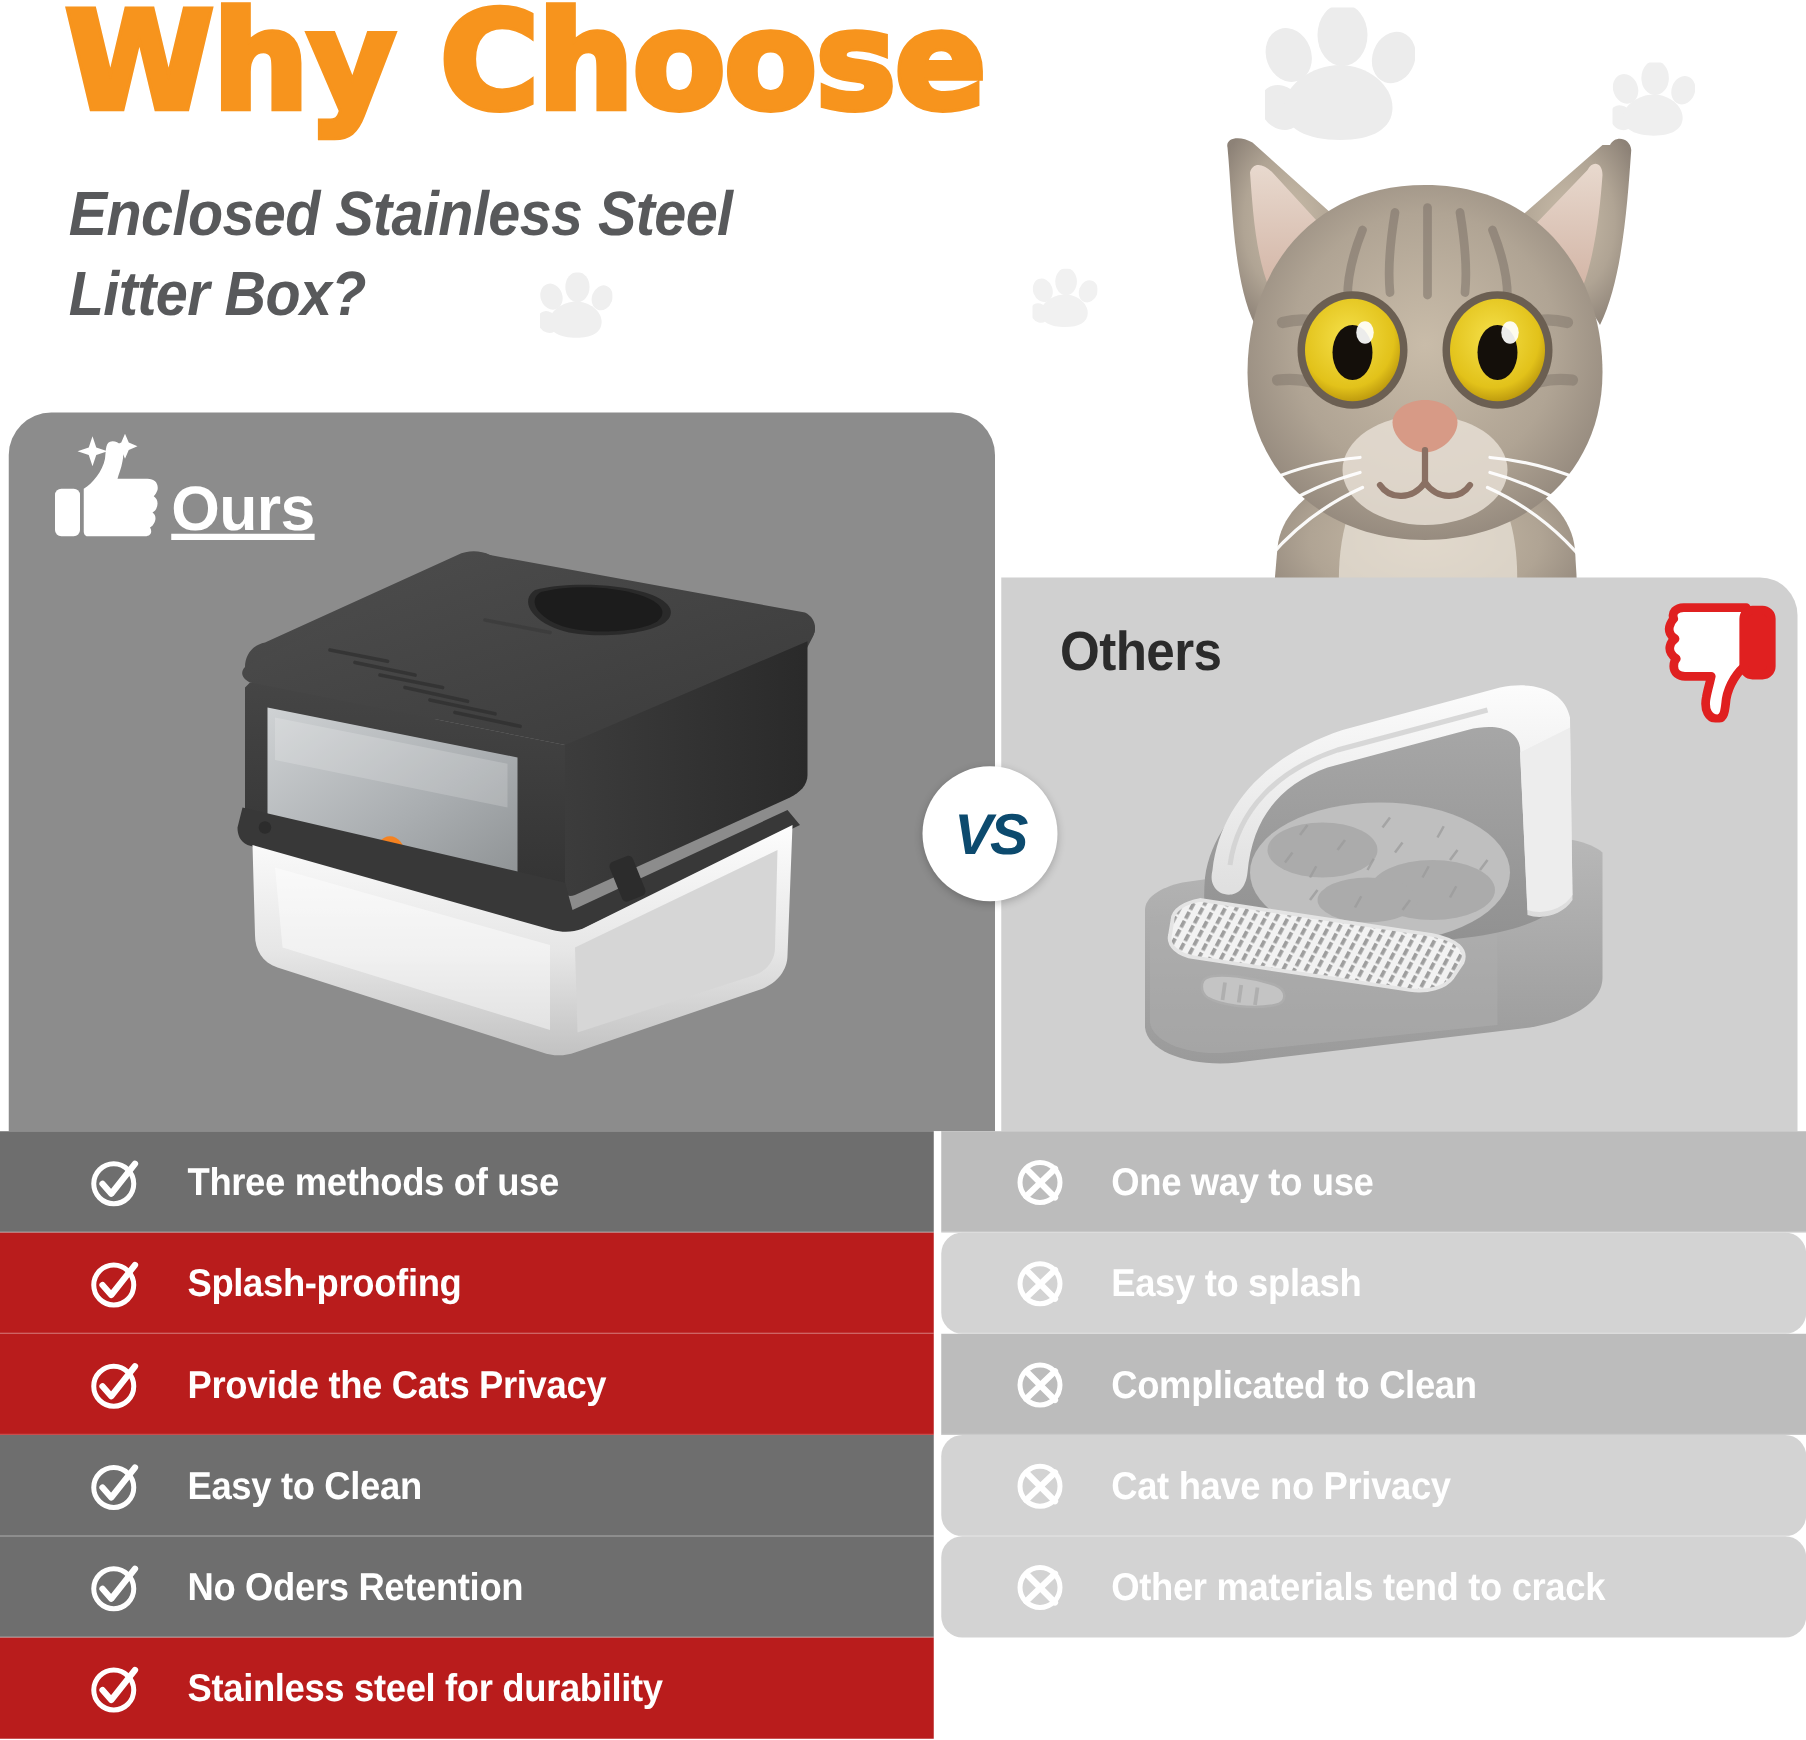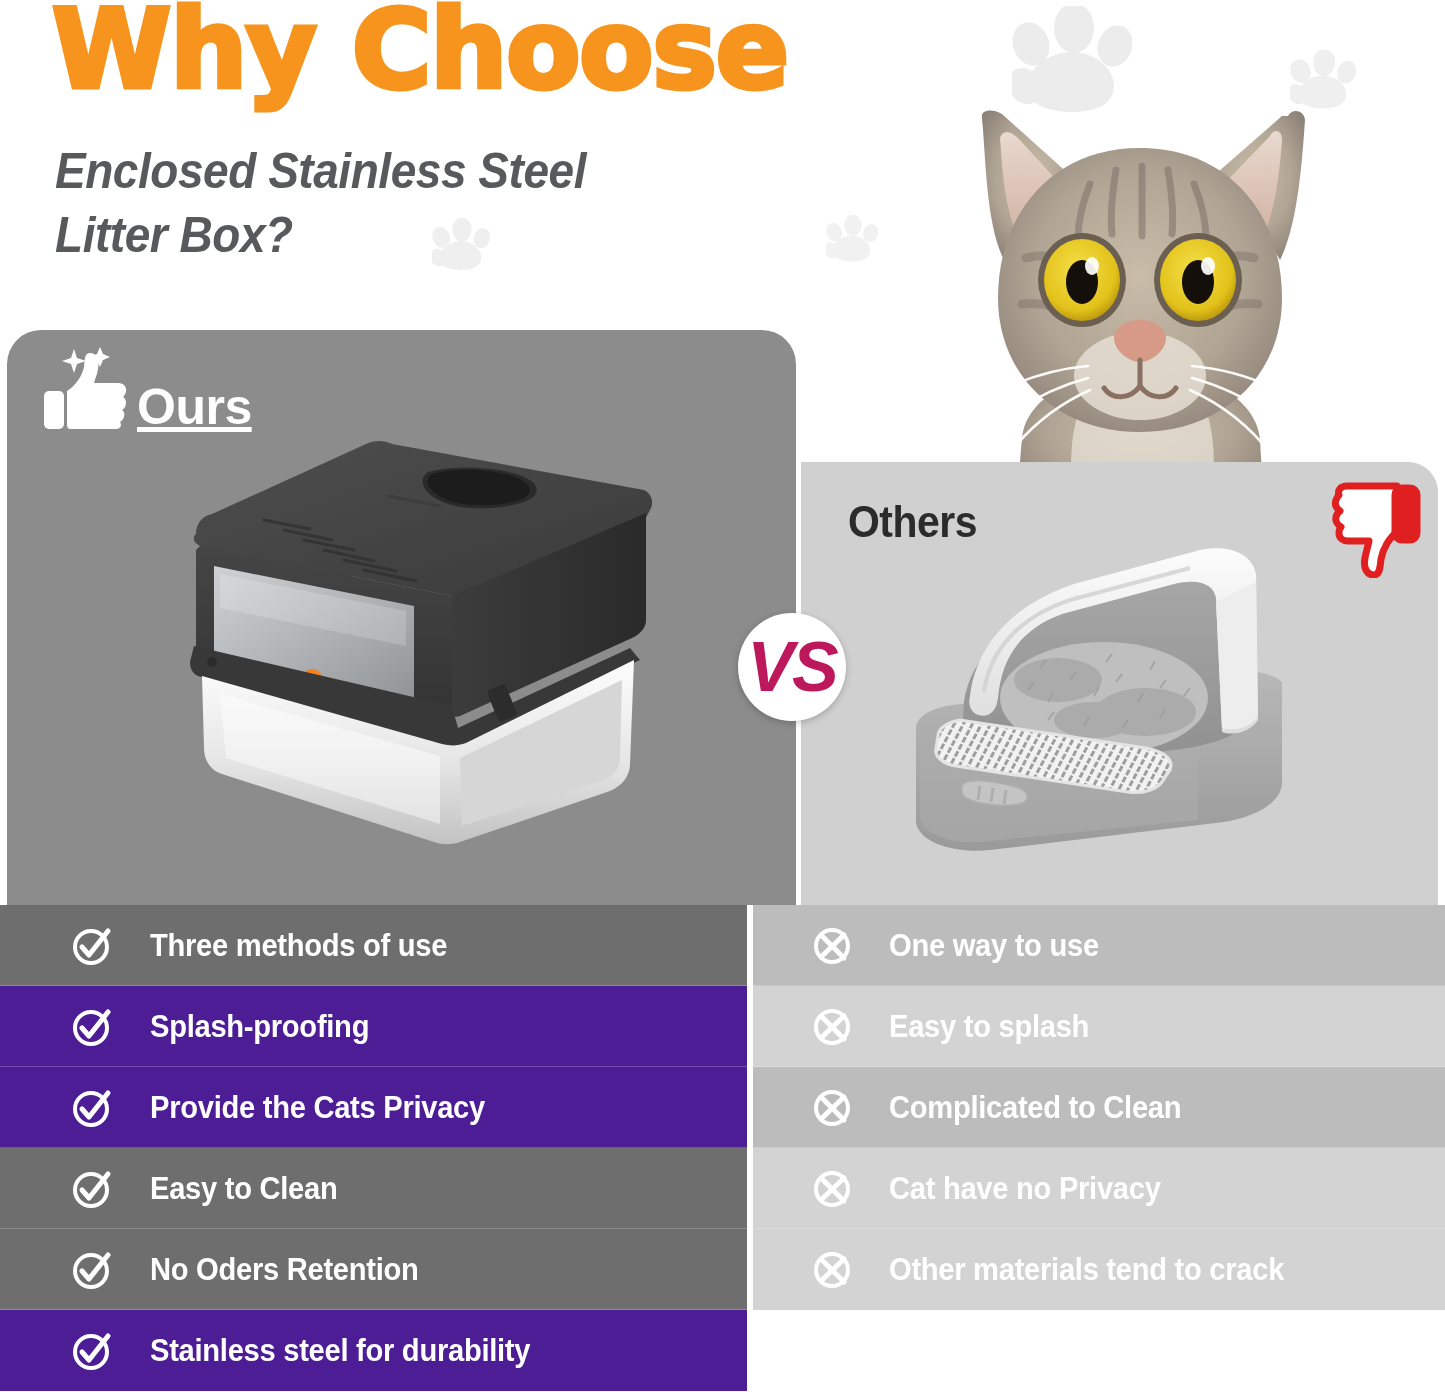--- a/index.html
+++ b/index.html
@@ -79,45 +79,45 @@
   
   #vs-badge {
     position: absolute; left: 738px; top: 613px;
     width: 108px; height: 108px; border-radius: 50%;
     background: #ffffff;
     box-shadow: 0 2px 7px rgba(0,0,0,0.22);
     display: flex; align-items: center; justify-content: center;
     z-index: 5;
   }
   #vs-text {
-    font-size: 70px; font-weight: bold; font-style: italic;
-    color: #be185d; letter-spacing: -2px;
+    font-size: 46px; font-weight: bold; font-style: italic;
+    color: #0c4a6e; letter-spacing: -2px;
     font-family: "Liberation Sans", sans-serif;
   }
 
   
   #features {
     position: absolute; left: 0; top: 905px;
     width: 1445px; height: 487px;
     display: flex;
   }
   .col { display: flex; flex-direction: column; }
   #col-ours { width: 795px; }
   #col-gap { width: 6px; background: #ffffff; }
   #col-others { width: 736px; }
 
   .feat-row {
     height: 81px;
     display: flex; align-items: center;
     position: relative;
   }
   #col-ours .feat-row.odd  { background: #6E6E6E; }
-  #col-ours .feat-row.even { background: #4c1d95; }
+  #col-ours .feat-row.even { background: #b91c1c; }
   #col-others .feat-row.odd  { background: #BCBCBC; }
-  #col-others .feat-row.even { background: #D3D3D3; }
+  #col-others .feat-row.even { background: #D3D3D3; border-radius: 17px; }
   .feat-row + .feat-row::before {
     content: ""; position: absolute; left: 0; right: 0; top: -1px;
     height: 1px; background: rgba(255,255,255,0.22);
   }
 
   .feat-icon { flex: 0 0 auto; line-height: 0; }
   #col-ours .feat-icon   { margin-left: 70px; }
   #col-others .feat-icon { margin-left: 57px; }
 
   .feat-label {

